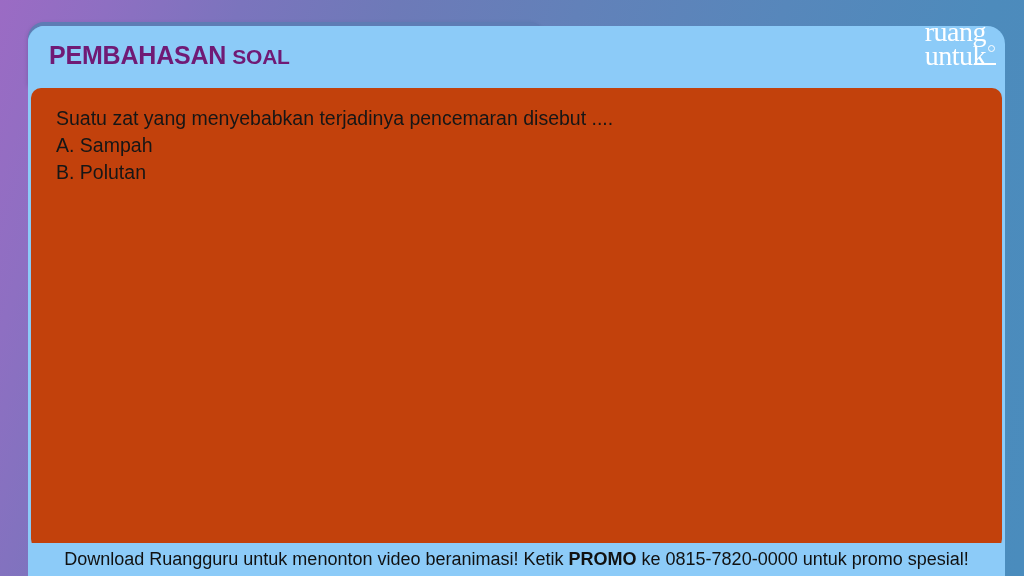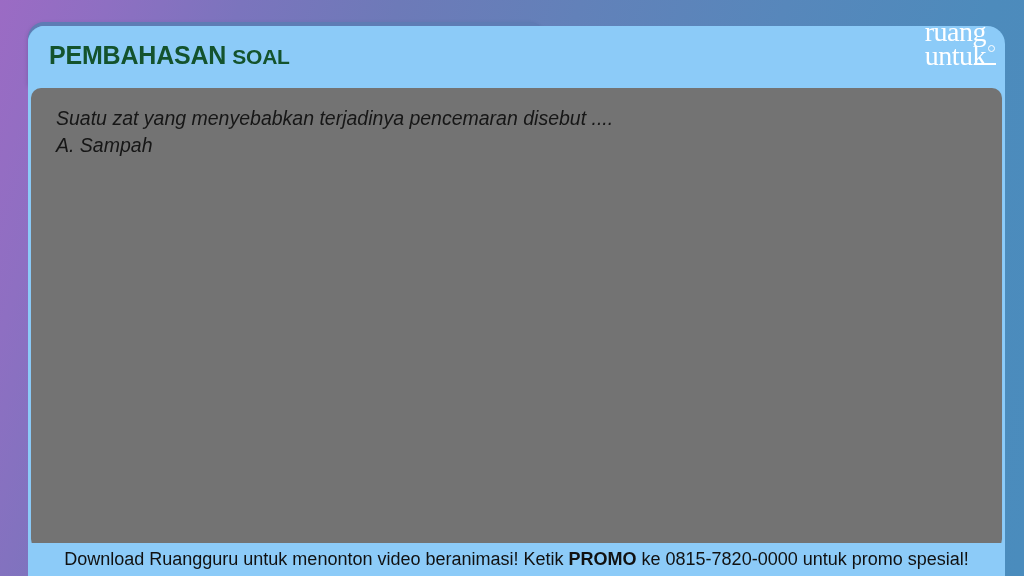--- a/index.html
+++ b/index.html
@@ -76,21 +76,21 @@
     top: 0px;
     width: 333px;
     height: 58px;
     border-radius: 18px 0 0 0;
     background: #8ccbf8;
     display: flex;
     align-items: center;
   }
   #title-text {
     padding-left: 21px;
-    color: #14532d;
+    color: #701a75;
     font-weight: bold;
     letter-spacing: -0.2px;
     white-space: nowrap;
   }
   #title-main {
     font-size: 25px;
     font-weight: bold;
   }
   #title-sub {
     font-size: 21px;
@@ -98,24 +98,23 @@
     margin-left: 6px;
   }
 
   
   #content-panel {
     position: absolute;
     left: 3px;
     top: 62px;
     width: 971px;
     height: 461px;
-    background: #737373;
+    background: #c2410c;
     border-radius: 10px;
     box-shadow: 0 1px 2px rgba(0,0,0,0.06);
-    font-style: italic;
   }
 
   #question-block {
     position: absolute;
     left: 25px;
     top: 17px;
     right: 18px;
   }
   .q-line {
     font-size: 19.5px;
@@ -200,20 +199,21 @@
     <div id="title-tab">
       <div id="title-text">
         <span id="title-main">PEMBAHASAN</span><span id="title-sub">SOAL</span>
       </div>
     </div>
 
     <div id="content-panel">
       <div id="question-block">
         <div class="q-line q-prompt">Suatu zat yang menyebabkan terjadinya pencemaran disebut ....</div>
         <div class="q-line">A. Sampah</div>
+        <div class="q-line">B. Polutan</div>
       </div>
     </div>
 
     <div id="footer-band">
       <div id="footer-text"><span>Download Ruangguru untuk menonton video beranimasi! Ketik </span><b>PROMO</b><span> ke 0815-7820-0000 untuk promo spesial!</span></div>
     </div>
 
   </div>
 
   <div id="logo">

